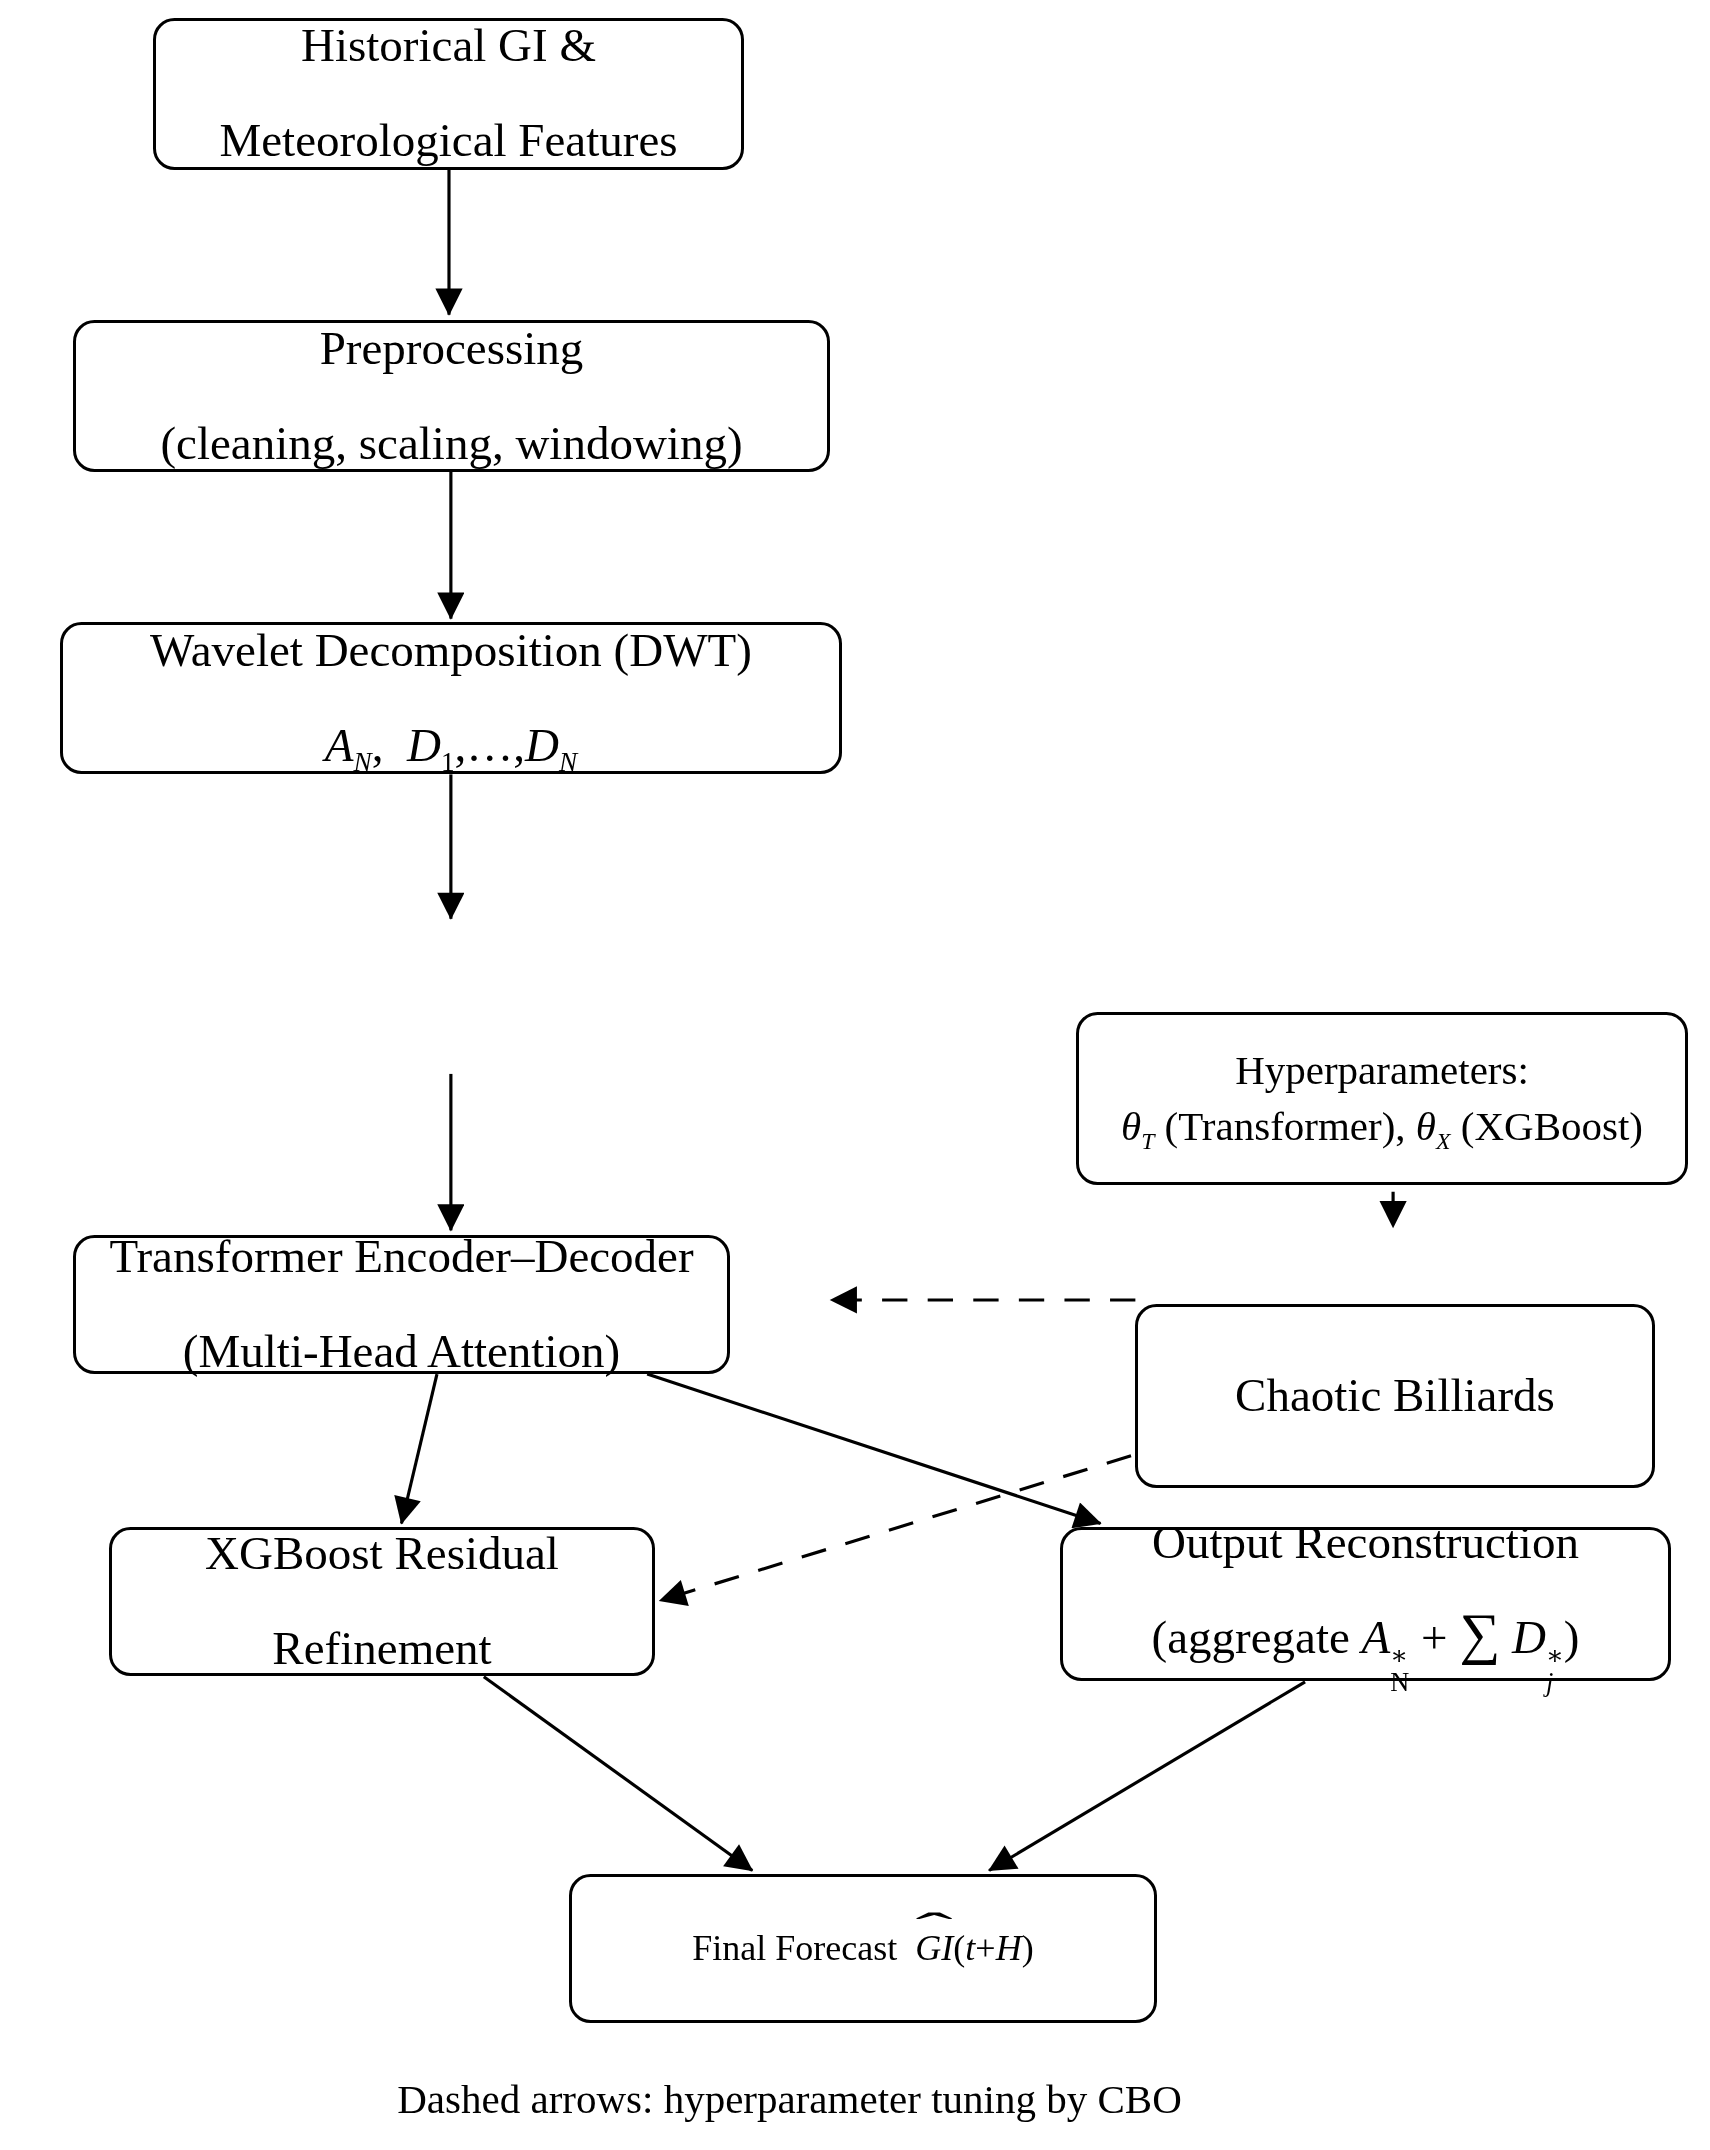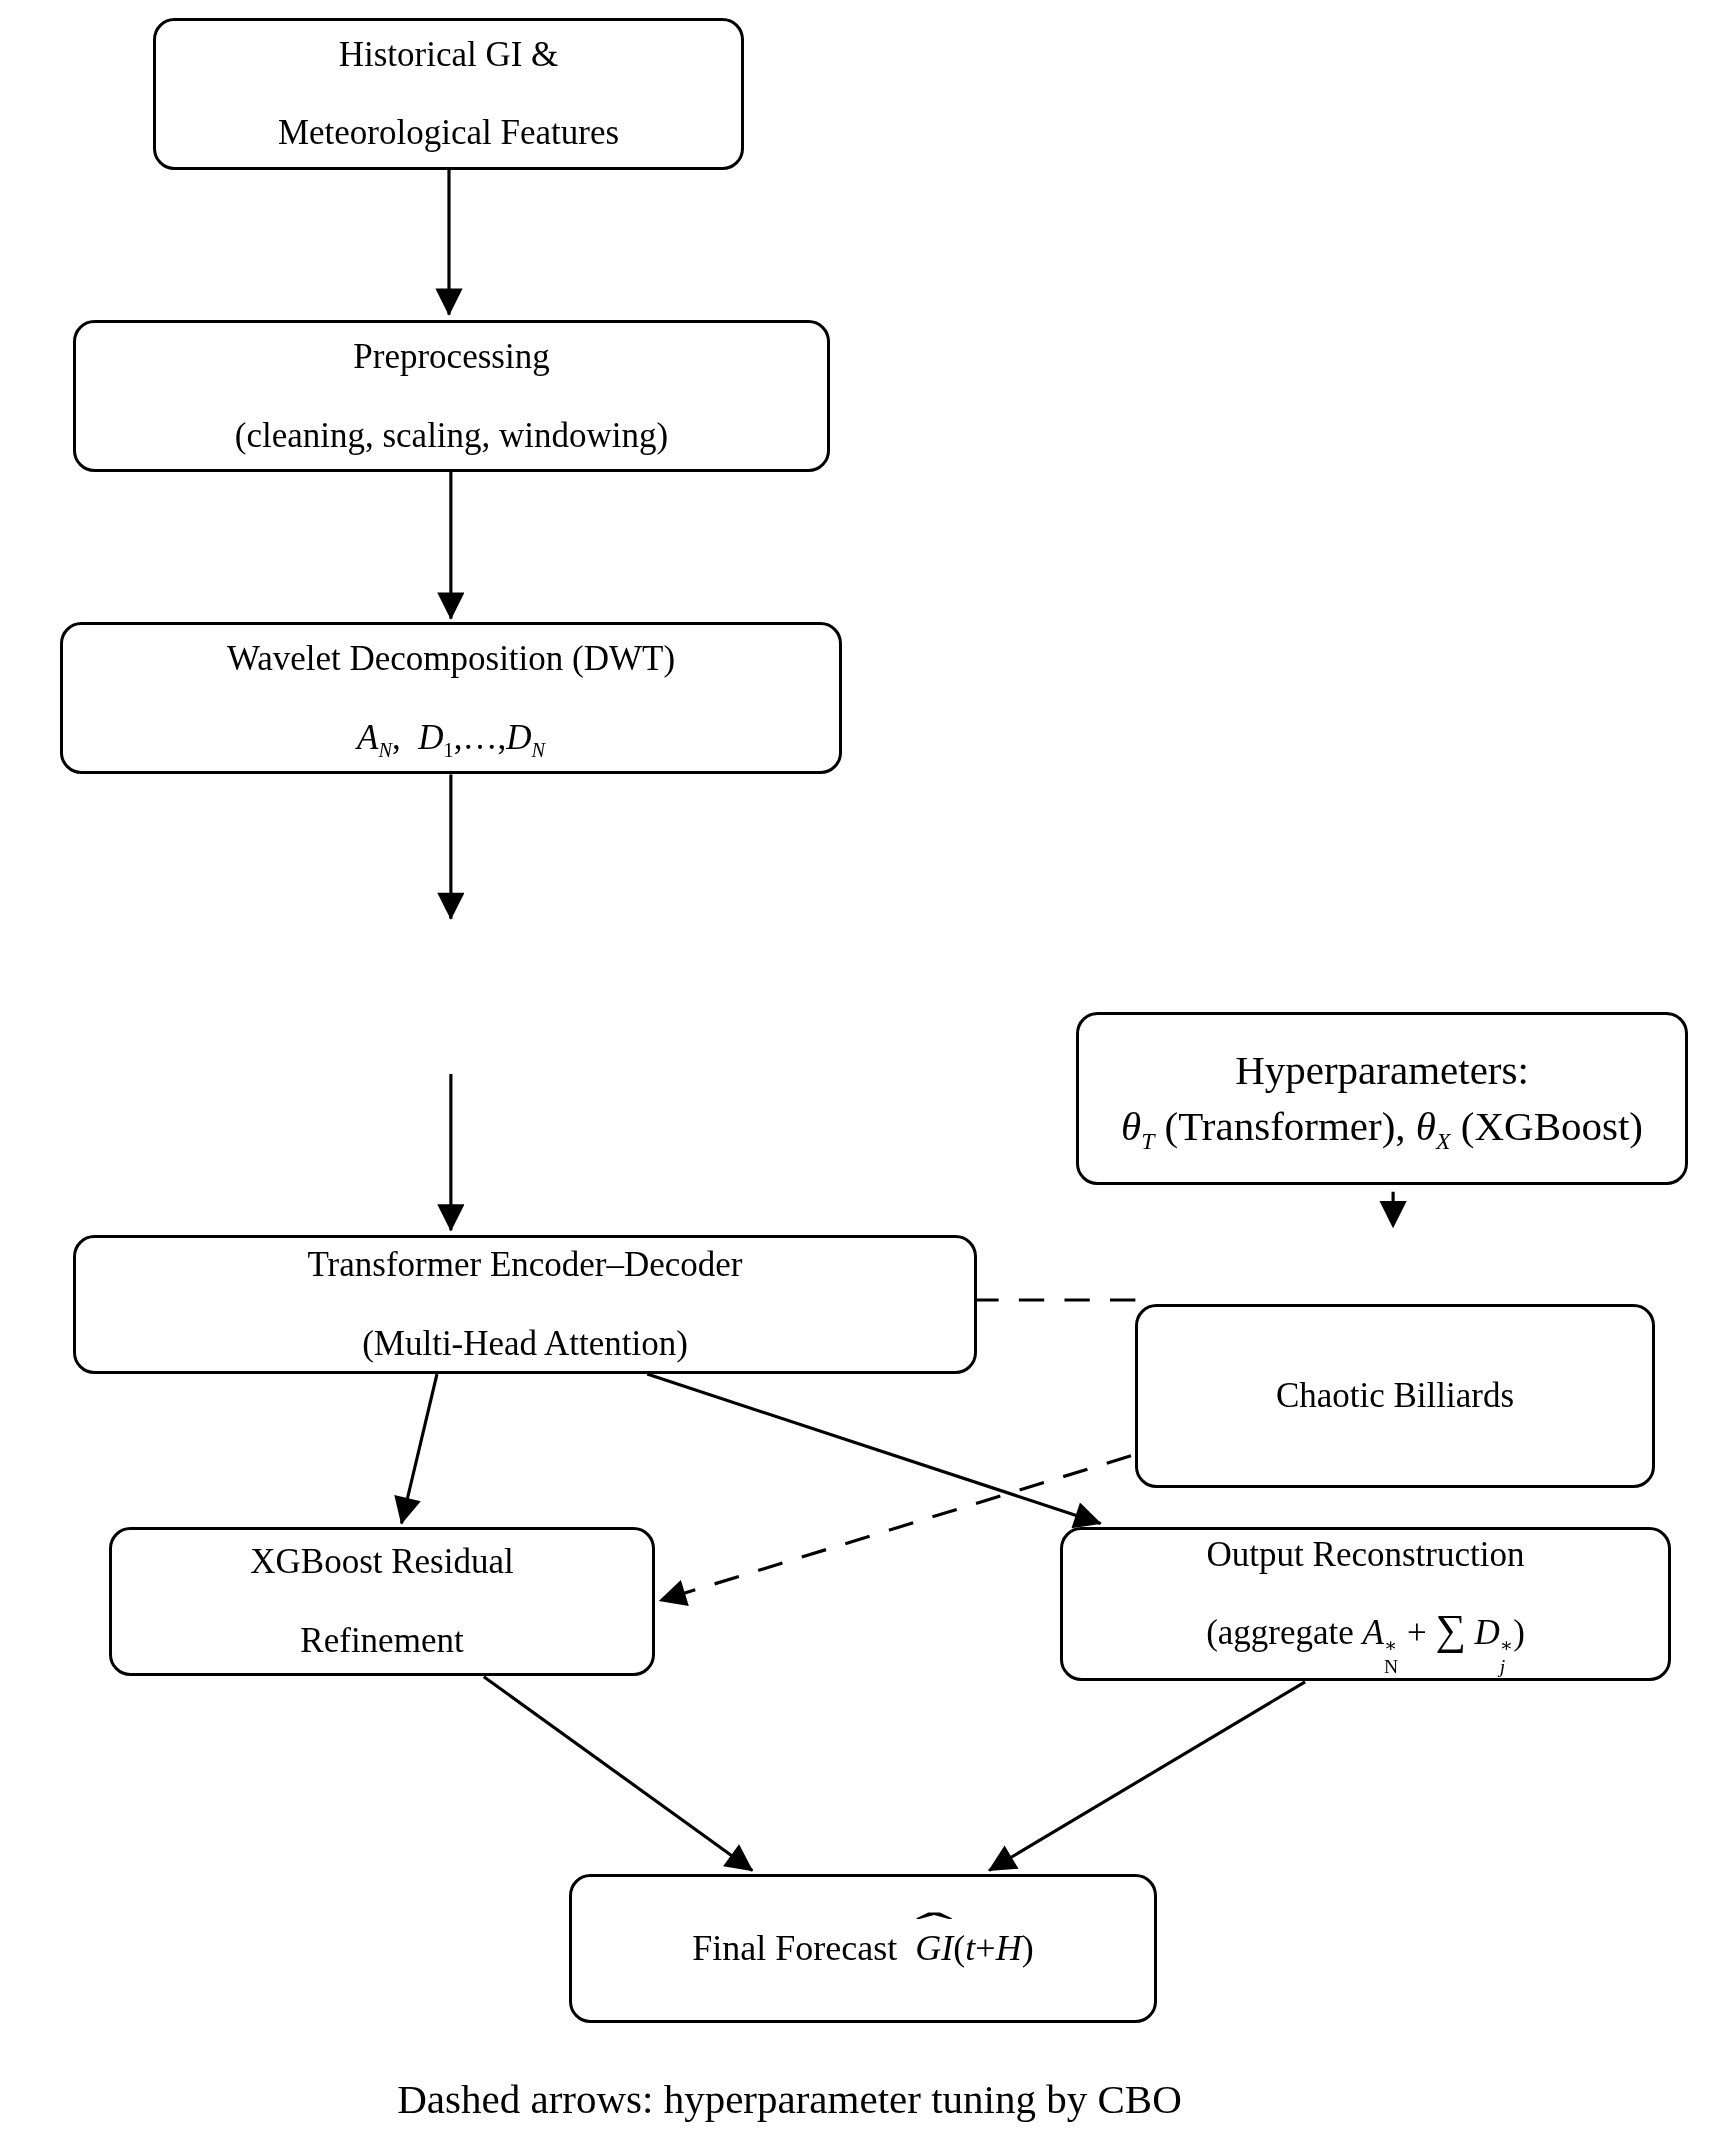--- a/index.html
+++ b/index.html
@@ -2,21 +2,21 @@
 <html style="font-size:10px"><head>
 <meta charset="utf-8">
 <style>
   html,body{margin:0;padding:0;background:#ffffff;}
   #canvas{position:relative;width:1711px;height:2151px;background:#ffffff;
           font-family:"Liberation Serif","DejaVu Serif",serif;color:#000;}
   .box{position:absolute;box-sizing:border-box;border:3.2px solid #000;border-radius:21.5px;
        background:#fff;display:flex;flex-direction:column;justify-content:center;
        align-items:center;text-align:center;z-index:2;}
   .bl{line-height:1.36;white-space:pre;}
-  .fs-main{font-size:35px;gap:31px;}
+  .fs-main{font-size:47px;gap:31px;}
   .fs-hyper{font-size:41px;}
   .fs-final{font-size:36px;}
   .it{font-style:italic;}
   sub{font-size:0.58em;line-height:0;}
   sub.it{font-style:italic;}
   .big{font-size:1.22em;line-height:0.9;}
   .stk{display:inline-flex;flex-direction:column;align-items:flex-start;
        font-size:0.56em;line-height:1.05;vertical-align:-0.42em;}
   .stk .s-sup{display:block;}
   .stk .s-sub{display:block;}
@@ -65,21 +65,21 @@
     <div class="bl"><span>Wavelet Decomposition (DWT)</span></div>
     <div class="bl"><span class="it">A</span><sub class="it">N</sub><span>,  </span><span class="it">D</span><sub>1</sub><span>,…,</span><span class="it">D</span><sub class="it">N</sub></div>
   </div>
 
 
   <div class="box fs-hyper" style="left:1076px;top:1012px;width:612px;height:173px;">
     <div class="bl"><span>Hyperparameters:</span></div>
     <div class="bl"><span class="it">θ</span><sub class="it">T</sub><span> (Transformer), </span><span class="it">θ</span><sub class="it">X</sub><span> (XGBoost)</span></div>
   </div>
 
-  <div class="box fs-main" style="left:73px;top:1235px;width:904px;height:139px;">
+  <div class="box fs-main" style="left:73px;top:1235px;width:657px;height:139px;">
     <div class="bl"><span>Transformer Encoder–Decoder</span></div>
     <div class="bl"><span>(Multi-Head Attention)</span></div>
   </div>
 
   <div class="box fs-main" style="left:1135px;top:1304px;width:520px;height:184px;">
     <div class="bl"><span>Chaotic Billiards</span></div>
   </div>
 
   <div class="box fs-main" style="left:109px;top:1527px;width:546px;height:149px;">
     <div class="bl"><span>XGBoost Residual</span></div>

